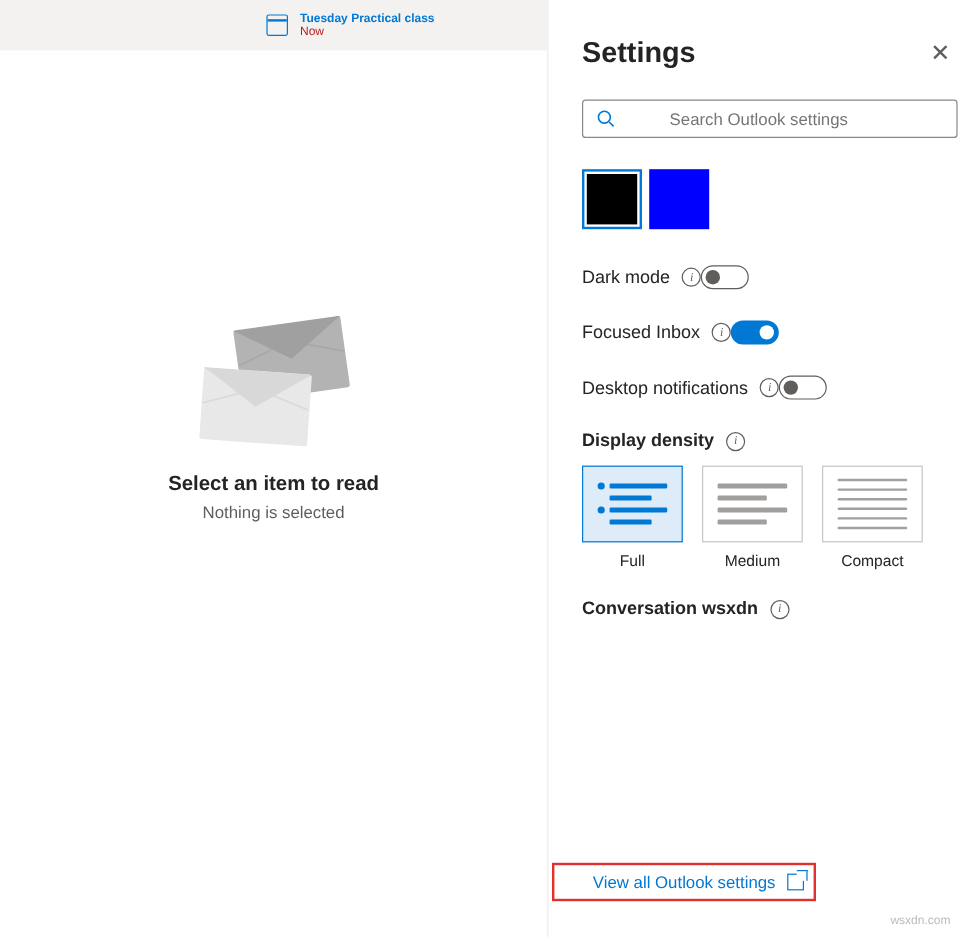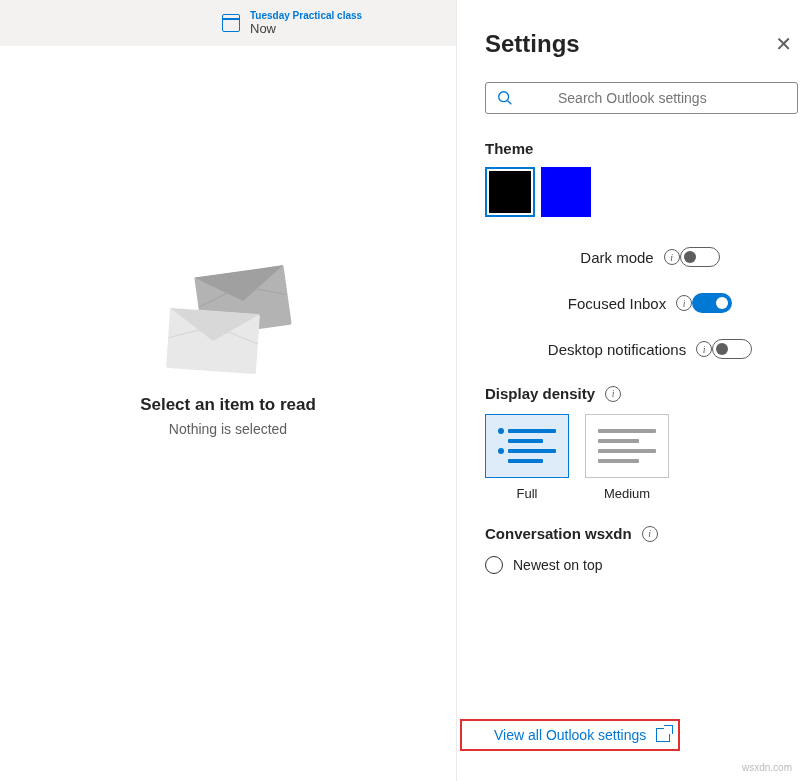--- a/index.html
+++ b/index.html
@@ -2,21 +2,21 @@
 <html><head>
   <meta charset="utf-8">
   <style>
     * { box-sizing: border-box; margin: 0; padding: 0; font-family: 'Segoe UI', Tahoma, sans-serif; }
     body { width: 800px; height: 781px; background: #fff; display: flex; overflow: hidden; position: relative; }
     .left-pane { width: 456px; display: flex; flex-direction: column; }
     .event-banner { background: #f3f2f1; padding: 10px 0 10px 222px; display: flex; align-items: center; gap: 10px; }
     .cal-icon { width: 18px; height: 18px; border: 1.5px solid #0078d4; border-radius: 2px; position: relative; flex-shrink: 0; }
     .cal-icon::before { content: ''; position: absolute; top: 3px; left: 0; right: 0; height: 1.5px; background: #0078d4; }
     .event-text .title { color: #0078d4; font-size: 10px; font-weight: 600; }
-    .event-text .time { color: #404040; font-size: 13px; }
+    .event-text .time { color: #b91c1c; font-size: 10px; }
     .reading-area { flex: 1; display: flex; flex-direction: column; align-items: center; justify-content: center; padding-bottom: 120px; }
     .envelopes { position: relative; width: 120px; height: 100px; margin-bottom: 24px; }
     .env { position: absolute; width: 90px; height: 60px; background: #e5e5e5; border-radius: 2px; }
     .env::before { content: ''; position: absolute; top: 0; left: 0; right: 0; height: 30px; background: linear-gradient(to bottom right, transparent 48%, rgba(0,0,0,0.08) 50%, transparent 52%), linear-gradient(to bottom left, transparent 48%, rgba(0,0,0,0.08) 50%, transparent 52%); }
     .env.back { top: 0; right: 0; background: #b3b3b3; transform: rotate(-8deg); }
     .env.back::after { content:''; position:absolute; inset:0 0 50% 0; background:#a0a0a0; clip-path: polygon(0 0, 100% 0, 50% 100%); }
     .env.front { bottom: 0; left: 0; background: #e8e8e8; transform: rotate(4deg); }
     .env.front::after { content:''; position:absolute; inset:0 0 50% 0; background:#d8d8d8; clip-path: polygon(0 0, 100% 0, 50% 100%); }
     .select-msg { font-size: 17px; font-weight: 600; color: #242424; margin-bottom: 6px; }
     .nothing-msg { font-size: 14px; color: #605e5c; }
@@ -25,21 +25,21 @@
     .settings-title { font-size: 24px; font-weight: 600; color: #242424; }
     .close-x { font-size: 20px; color: #605e5c; cursor: pointer; padding: 4px; }
     .search-box { border: 1px solid #8a8886; border-radius: 3px; display: flex; align-items: center; padding: 6px 10px; margin-bottom: 26px; margin-right: 2px; gap: 36px; }
     .search-box svg { width: 18px; height: 18px; stroke: #0078d4; fill: none; stroke-width: 1.5; margin-right: 8px; }
     .search-box input { border: none; outline: none; font-size: 14px; flex: 1; color: #242424; background: transparent; }
     .section-label { font-size: 15px; font-weight: 600; color: #242424; margin-bottom: 10px; }
     .theme-row { display: flex; gap: 6px; margin-bottom: 30px; }
     .theme-swatch { width: 50px; height: 50px; cursor: pointer; }
     .theme-swatch.sel { border: 2px solid #0078d4; padding: 2px; }
     .theme-swatch .inner { width: 100%; height: 100%; }
-    .toggle-row { display: flex; align-items: center; justify-content: center; margin-bottom: 26px; padding-right: 2px; margin-left: 17px; }
+    .toggle-row { display: flex; align-items: center; justify-content: flex-start; margin-bottom: 26px; padding-right: 2px; }
     .toggle-label { display: flex; align-items: center; gap: 10px; font-size: 15px; color: #242424; }
     .info-circ { width: 16px; height: 16px; border: 1px solid #605e5c; border-radius: 50%; display: inline-flex; align-items: center; justify-content: center; font-size: 10px; font-style: italic; color: #605e5c; font-family: serif; }
     .toggle { width: 40px; height: 20px; border-radius: 10px; position: relative; cursor: pointer; }
     .toggle.off { border: 1px solid #605e5c; background: #fff; }
     .toggle.off .knob { position: absolute; width: 12px; height: 12px; background: #605e5c; border-radius: 50%; top: 3px; left: 3px; }
     .toggle.on { background: #0078d4; }
     .toggle.on .knob { position: absolute; width: 12px; height: 12px; background: #fff; border-radius: 50%; top: 4px; right: 4px; }
     .density-row { display: flex; gap: 16px; margin-bottom: 24px; }
     .density-opt { display: flex; flex-direction: column; align-items: center; gap: 8px; cursor: pointer; }
     .density-box { width: 84px; height: 64px; border: 1px solid #c8c6c4; display: flex; flex-direction: column; justify-content: center; gap: 6px; padding: 0 12px; }
@@ -87,21 +87,20 @@
   </div>
 
   <div class="search-box">
     <svg viewBox="0 0 20 20">
         <circle cx="8.5" cy="8.5" r="5.5"></circle>
         <line x1="13" y1="13" x2="17" y2="17"></line>
       </svg>
     <input type="text" placeholder="Search Outlook settings" style="">
   </div>
 
-  <div class="section-label">Theme</div>
   <div class="theme-row">
     <div class="theme-swatch sel">
         <div class="inner" style="background:#000"></div>
       </div>
     <div class="theme-swatch">
         <div class="inner" style="background:#0000ff"></div>
       </div>
   </div>
 
   <div class="toggle-row">
@@ -150,29 +149,36 @@
     </div>
     <div class="density-opt">
       <div class="density-box">
         <div class="dline"></div>
           <div class="dline" style="width:70%"></div>
         <div class="dline"></div>
           <div class="dline" style="width:70%"></div>
       </div>
       <span class="density-label">Medium</span>
     </div>
+    <div class="density-opt">
+      <div class="density-box">
+        <div class="dline thin"></div>
+          <div class="dline thin"></div>
+          <div class="dline thin"></div>
+        <div class="dline thin"></div>
+          <div class="dline thin"></div>
+          <div class="dline thin"></div>
+      </div>
+      <span class="density-label">Compact</span>
+    </div>
   </div>
 
   <div class="toggle-label" style="margin-bottom:4px">
     <span class="section-label" style="margin:0">Conversation wsxdn</span>
     <span class="info-circ">i</span>
-  </div>
-  <div class="radio-row">
-    <div class="radio-circ"></div>
-    <span class="radio-label">Newest on top</span>
   </div>
 </div>
 
 <div class="view-all">
   <span class="view-all-text">View all Outlook settings</span>
   <span class="popout-icon"></span>
 </div>
 
 <div class="watermark">wsxdn.com</div>
 

